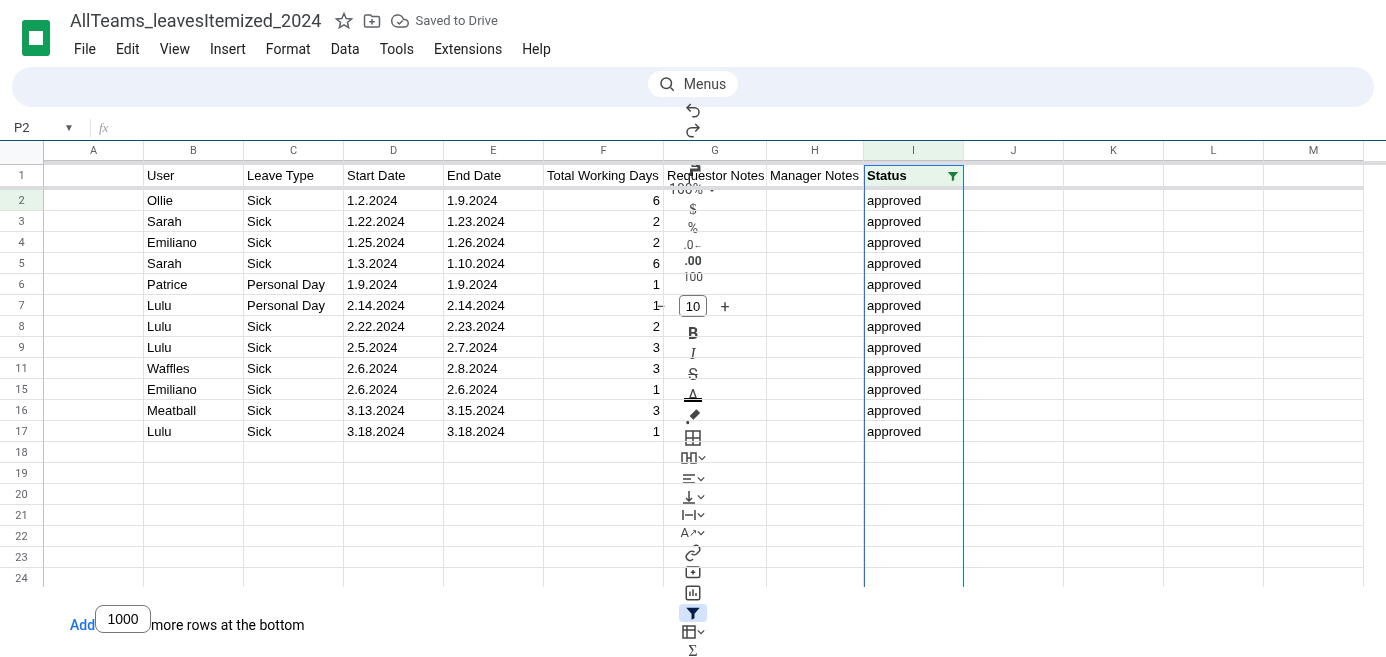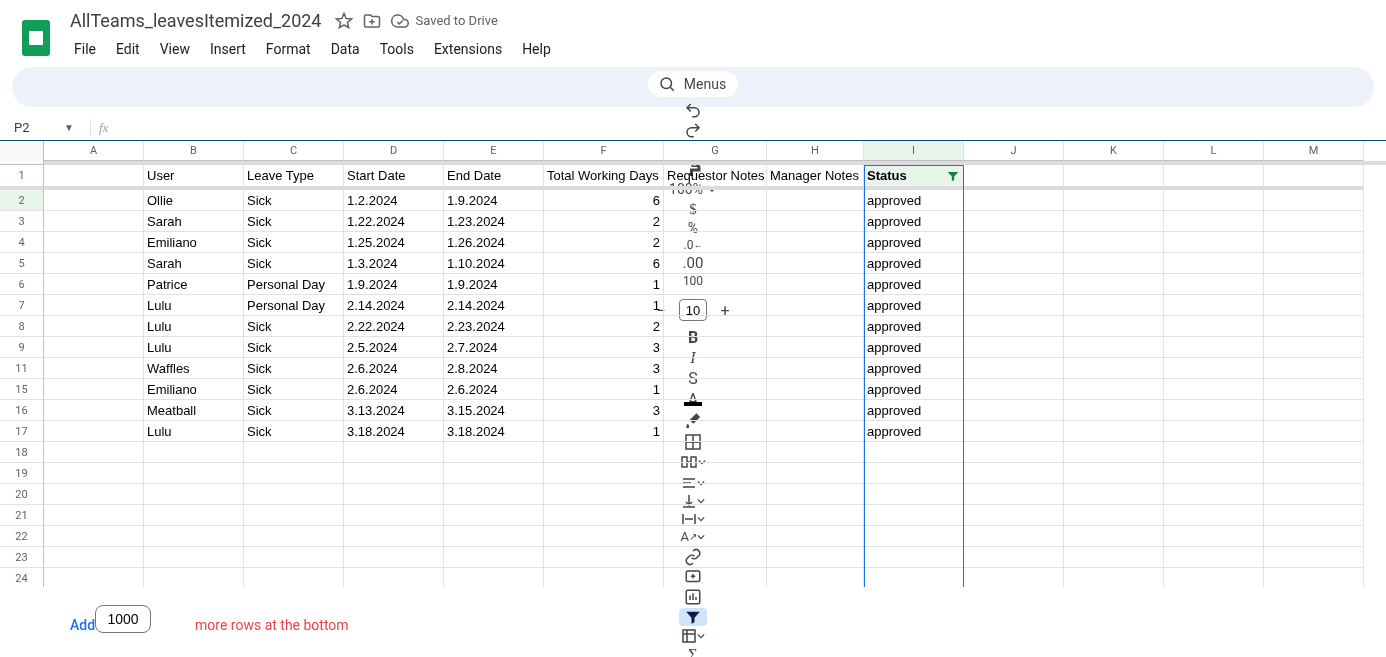--- a/index.html
+++ b/index.html
@@ -58,21 +58,21 @@
 .row.header-row .cell { border-bottom: 4px solid #dadce0; }
 .filter-icon { margin-left:auto; color:#188038; display:flex; align-items:center;}
 
 
 .selection-border { position:absolute; border:1px solid #1a73e8; pointer-events:none; }
 
 
 .bottom-bar { position:absolute; bottom:24px; left:0; right:0; display:flex; align-items:flex-end; padding-left: 70px; height:40px; }
 .add-link { color:#1a73e8; font-size:14px; font-weight:500; cursor:pointer;}
 .rows-input { width:56px; height:28px; border:1px solid #747775; border-radius:8px; text-align:center; font-size:14px; }
-.more-rows-text { font-size:14px; color:#ef4444;margin-left:44px;}
+.more-rows-text { font-size:14px; color:#000000;}
 
 svg { display:block; }
 
 
 .cwA{width:100px;} .cwB{width:100px;} .cwC{width:100px;} .cwD{width:100px;} .cwE{width:100px;}
 .cwF{width:120px;} .cwG{width:103px;} .cwH{width:97px;} .cwI{width:100px;}
 .cwJ{width:100px;} .cwK{width:100px;} .cwL{width:100px;} .cwM{width:100px;}
 </style>
 </head>
 <body>
@@ -160,21 +160,21 @@
   <div class="zoom" style="margin:0 12px;">
     <span>100%</span>
     <svg width="10" height="10" viewBox="0 0 10 10">
         <path d="M1 3l4 4 4-4" fill="none" stroke="#444746" stroke-width="1.5"></path>
       </svg>
   </div>
   <div class="tb-sep"></div>
   <div class="tb-btn" style="font-family:serif;font-size:15px;">$</div>
   <div class="tb-btn" style="font-size:14px;">%</div>
   <div class="tb-btn" style="font-size:12px;">.0<span style="font-size:9px;">←</span></div>
-  <div class="tb-btn" style="font-size:15px;">.00</div>
+  <div class="tb-btn" style="font-size:12px;font-weight:bold;">.00</div>
   <div class="tb-btn" style="font-size:12px;width:32px;">100</div>
   <div class="tb-sep"></div>
   <div class="font-select">
     <span>Defaul...</span>
     <svg width="10" height="10" viewBox="0 0 10 10">
         <path d="M1 3l4 4 4-4" fill="none" stroke="#444746" stroke-width="1.5"></path>
       </svg>
   </div>
   <div class="tb-sep"></div>
   <div class="font-size-box">

